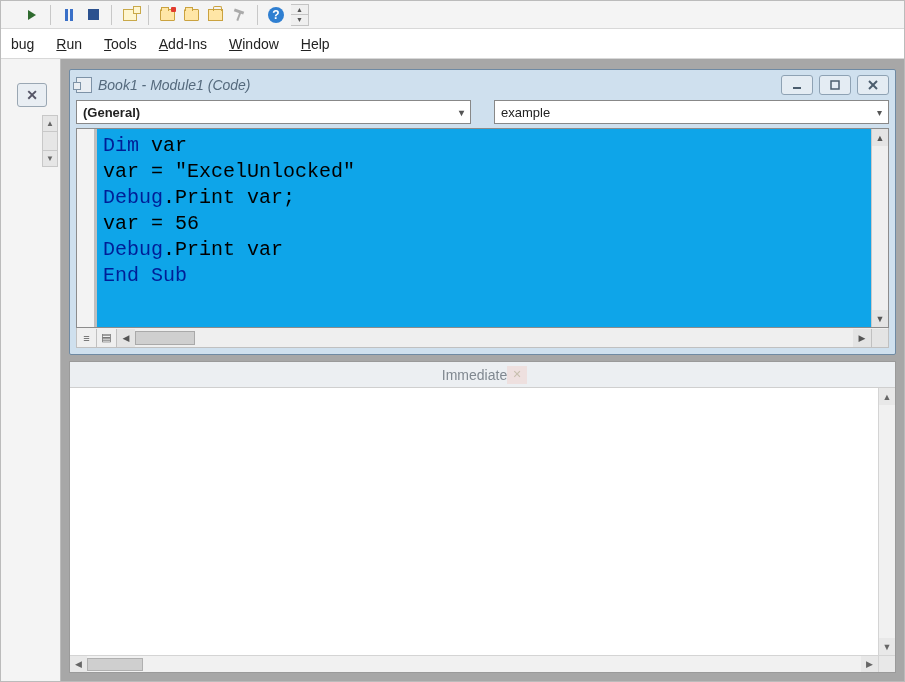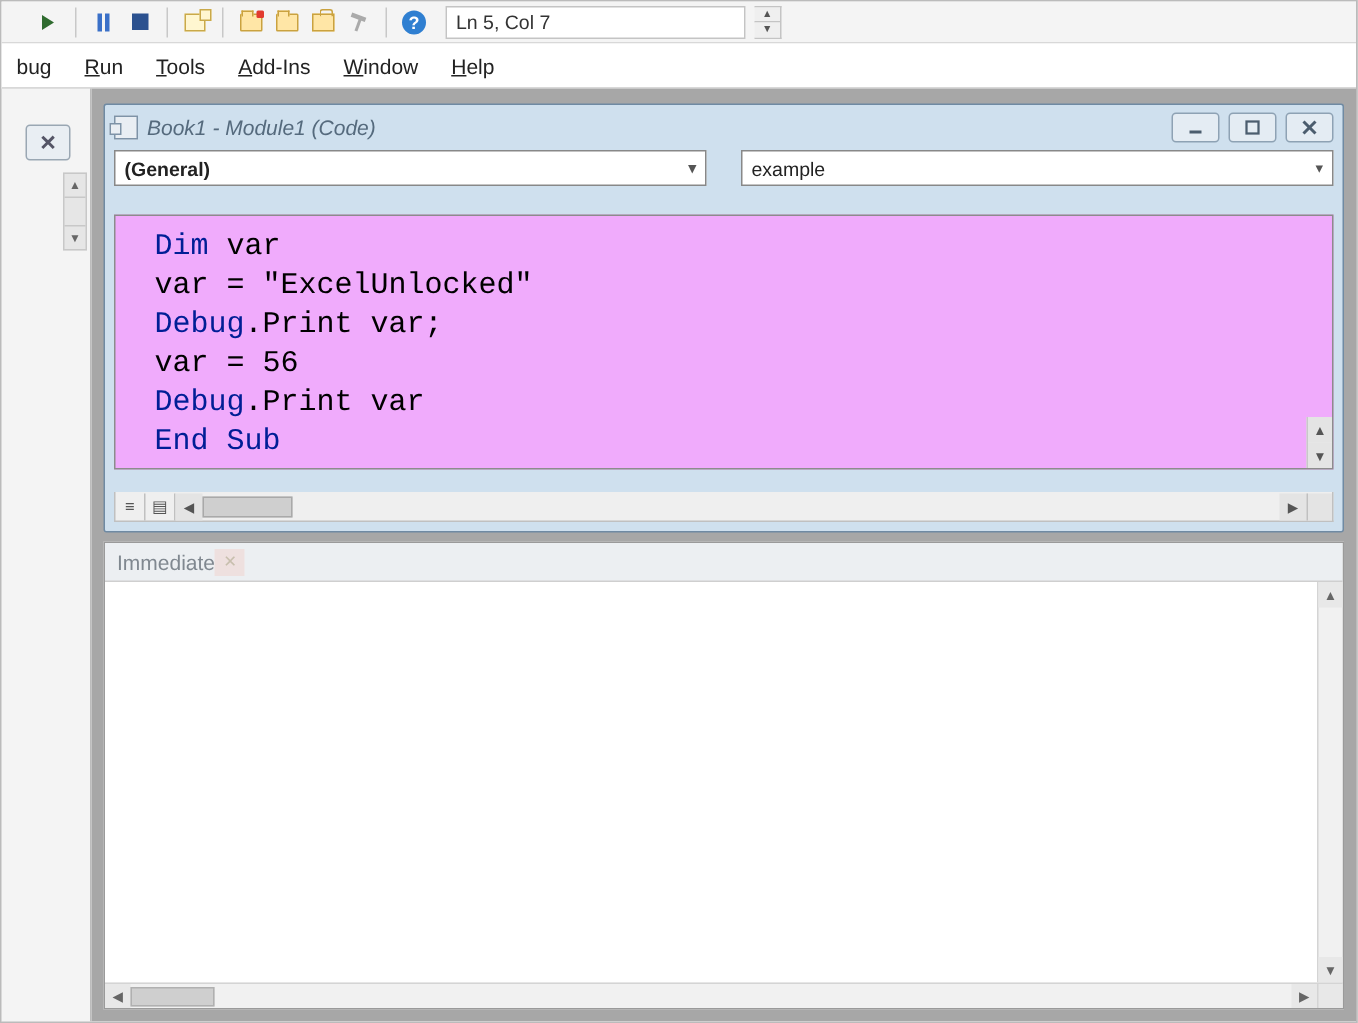--- a/index.html
+++ b/index.html
@@ -156,26 +156,25 @@
     display:flex;align-items:center;justify-content:space-between;
     padding:0 6px;
     font-size:13px;color:#222;
     cursor:pointer;
   }
   .dd.left{font-weight:bold;}
   .dd .chev{font-size:10px;color:#555;}
 
   .code-body{
     flex:1;display:flex;
-    margin:15px 6px;
+    margin:0 6px;
     border:1px solid #8c8c8c;
-    background:#f0abfc;
+    background:#0ea5e9;
     position:relative;
     overflow:hidden;
-    align-items:flex-end;
   }
   .code-margin{width:18px;background:#f3f3f3;border-right:1px solid #bfbfbf;}
   .code-rule{width:2px;background:#bfbfbf;}
   .code-text{
     flex:1;padding:4px 6px;
     font-family:Consolas,"Courier New",monospace;
     font-size:20px;
     line-height:26px;
     white-space:pre;
     color:#000;
@@ -200,21 +199,21 @@
 
   
   .immediate-window{
     flex:1;
     background:#fff;
     border:1px solid #9a9a9a;
     display:flex;flex-direction:column;
   }
   .immediate-header{
     height:26px;background:#eceff2;border-bottom:1px solid #cfcfcf;
-    display:flex;align-items:center;justify-content:flex-start;
+    display:flex;align-items:center;justify-content:center;
     padding:0 4px 0 8px;
     color:#808890;font-size:14px;
   }
   .immediate-header .x{width:20px;height:18px;background:#f1d4d0;display:flex;align-items:center;justify-content:center;font-size:11px;color:#a97;cursor:pointer;opacity:.55;}
   .immediate-body{
     flex:1;display:flex;
   }
   .immediate-text{flex:1;background:#fff;}
   .immediate-vscroll{width:17px;background:#f1f1f1;border-left:1px solid #d4d4d4;display:flex;flex-direction:column;justify-content:space-between;}
   .immediate-vscroll .arrow{height:17px;display:flex;align-items:center;justify-content:center;font-size:9px;color:#666;background:#e8e8e8;cursor:pointer;}
@@ -256,21 +255,20 @@
       <span class="toolbox-icon"></span>
     </span>
   <span class="icon">
       <span class="hammer-icon"></span>
     </span>
   <span class="sep"></span>
   <span class="icon">
       <span class="help-circle">?</span>
     </span>
 
-  <div class="pos-readout">Ln 5, Col 7</div>
   <div class="pos-spin">
     <div>▲</div>
     <div>▼</div>
   </div>
 </div>
 
 <div class="menubar">
   <span class="mi"><span>bug</span></span>
   <span class="mi"><u>R</u><span>un</span></span>
   <span class="mi"><u>T</u><span>ools</span></span>

